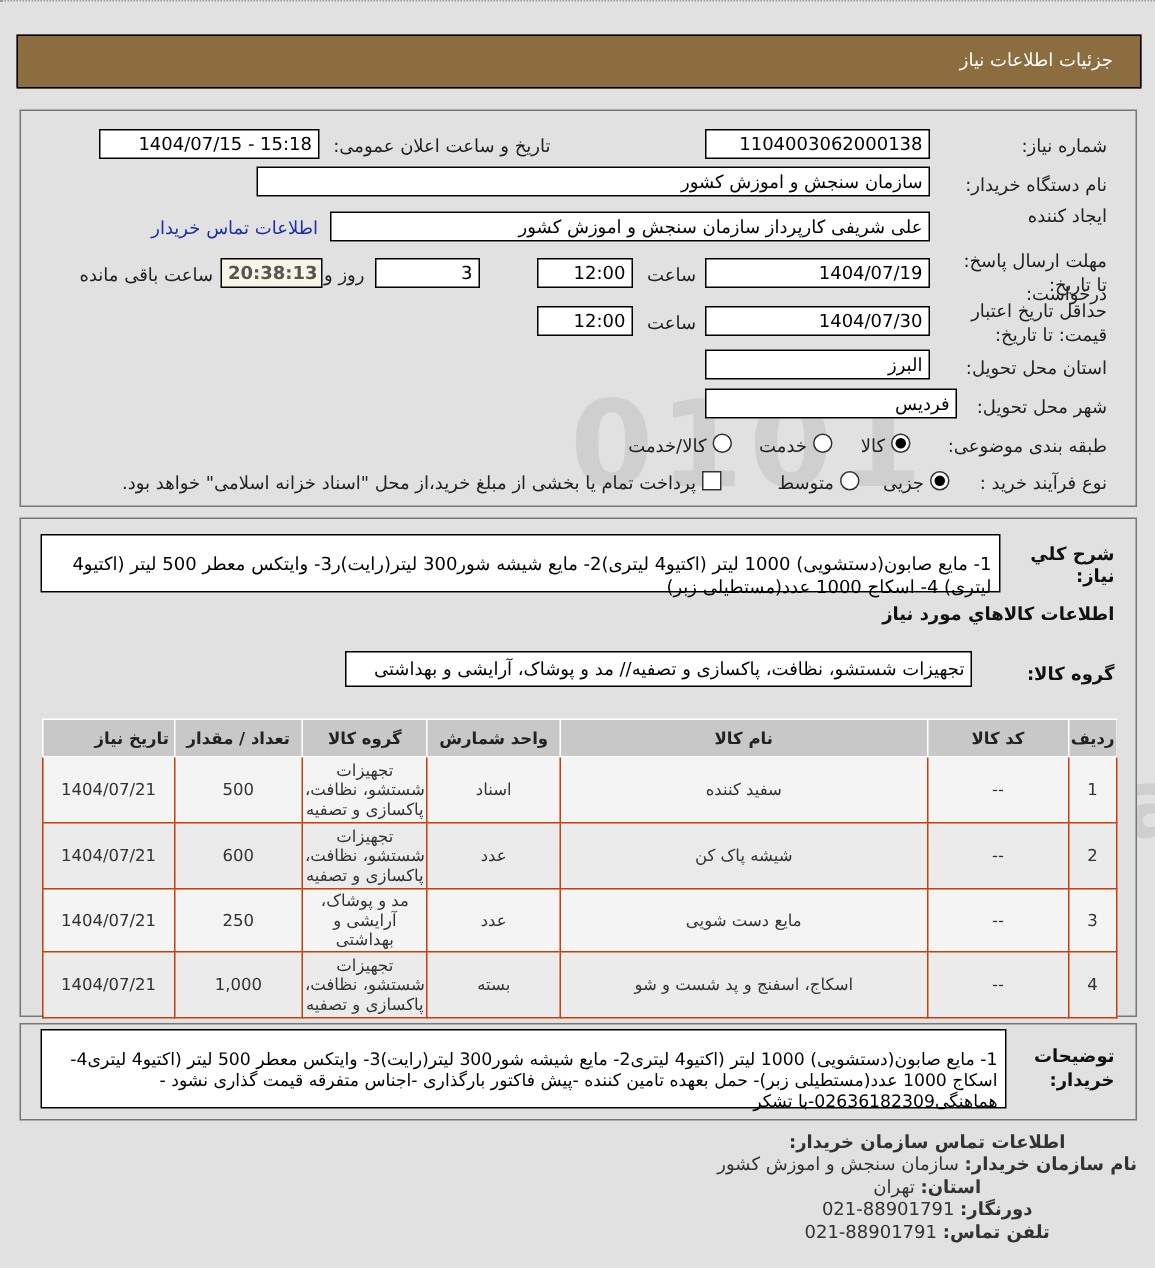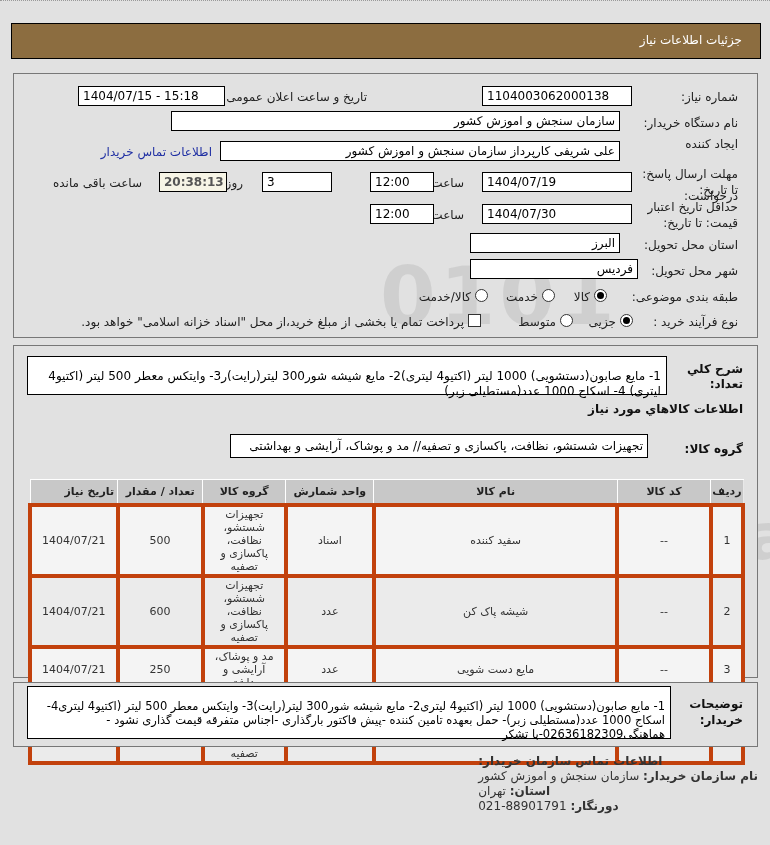--- a/index.html
+++ b/index.html
@@ -16,21 +16,21 @@
     position: absolute; background: #e1e1e1; border: 1px solid #777;
   }
   .abs { position: absolute; }
   .lbl { position: absolute; direction: rtl; text-align: right; white-space: nowrap; font-size: 12px; color: #222; }
   .lbl.bold { font-weight: bold; color: #111; }
   .box {
     position: absolute; background: #fff; border: 1px solid #000;
     height: 20px; line-height: 18px; font-size: 12px; direction: rtl;
     padding: 0 4px; white-space: nowrap; overflow: hidden;
   }
-  .box.center { text-align: left; margin-left: 12px; }
+  .box.center { text-align: right; }
   .box.ltr { direction: ltr; }
   .box.timer { background: #f7f5e6; color: #555; }
   .link { color: #1f2fa3; }
   .radio {
     position: absolute; width: 13px; height: 13px; border-radius: 50%;
     border: 1px solid #333; background: #fff;
   }
   .radio.on::after {
     content: ""; position: absolute; left: 2px; top: 2px; width: 7px; height: 7px;
     border-radius: 50%; background: #000;
@@ -43,21 +43,21 @@
     direction: rtl; text-align: right; font-size: 12px; line-height: 15px; padding: 12px 5px;
   }
   table.items {
     position: absolute; border-collapse: collapse; direction: rtl; font-size: 11px;
   }
   table.items th {
     background: #c8c8c8; color: #222; font-weight: bold; height: 25px;
     border: 1px solid #fff; border-right: 1px solid #e8e8e8; font-size: 11px;
   }
   table.items td {
-    text-align: center; border: 4px solid #c2410c; color: #333; line-height: 13px;
+    text-align: center; border: 1px solid #c2410c; color: #333; line-height: 13px;
   }
   table.items tr.odd td { background: #f4f4f4; }
   table.items tr.even td { background: #ebebeb; }
   .watermark {
     position: absolute; color: rgba(0,0,0,0.08); font-weight: bold; pointer-events: none;
     font-family: "DejaVu Sans", sans-serif;
   }
 </style>
 </head>
 <body>
@@ -120,21 +120,21 @@
 <div class="radio on" style="left:620px; top:314px;"></div>
 <span class="lbl" style="right:154px; top:315px;">جزیی</span>
 <div class="radio" style="left:560px; top:314px;"></div>
 <span class="lbl" style="right:214px; top:315px;">متوسط</span>
 <div class="check" style="left:468px; top:314px;"></div>
 <span class="lbl" style="right:306px; top:315px;">پرداخت تمام یا بخشی از مبلغ خرید،از محل "اسناد خزانه اسلامی" خواهد بود.</span>
 
 <div class="panel" style="left:13px; top:345px; width:745px; height:333px;"></div>
 
 <span class="lbl bold" style="right:27px; top:362px;">شرح کلي</span>
-<span class="lbl bold" style="right:27px; top:377px;">تعداد:</span>
+<span class="lbl bold" style="right:27px; top:377px;">نیاز:</span>
 <div class="textarea" style="left:27px; top:356px; width:640px; height:39px;">
   <div>1- مایع صابون(دستشویی) 1000 لیتر (اکتیو4 لیتری)2- مایع شیشه شور300 لیتر(رایت)ر3- وایتکس معطر 500 لیتر (اکتیو4</div>
   <div>لیتری) 4- اسکاج 1000 عدد(مستطیلی زبر)</div>
 </div>
 
 <span class="lbl bold" style="right:27px; top:402px;">اطلاعات کالاهاي مورد نیاز</span>
 
 <span class="lbl bold" style="right:27px; top:442px;">گروه کالا:</span>
 <div class="box" style="left:230px; top:434px; width:418px; height:24px; line-height:22px;">تجهیزات شستشو، نظافت، پاکسازی و تصفیه// مد و پوشاک، آرایشی و بهداشتی</div>
 
@@ -192,18 +192,19 @@
 
 <div class="panel" style="left:13px; top:682px; width:745px; height:65px;"></div>
 <span class="lbl bold" style="right:27px; top:697px;">توضیحات</span>
 <span class="lbl bold" style="right:27px; top:713px;">خریدار:</span>
 <div class="textarea" style="left:27px; top:686px; width:644px; height:53px; font-size:11.5px; line-height:14px;">
   <div>1- مایع صابون(دستشویی) 1000 لیتر (اکتیو4 لیتری2- مایع شیشه شور300 لیتر(رایت)3- وایتکس معطر 500 لیتر (اکتیو4 لیتری4-</div>
   <div>اسکاج 1000 عدد(مستطیلی زبر)- حمل بعهده تامین کننده -پیش فاکتور بارگذاری -اجناس متفرقه قیمت گذاری نشود -</div>
   <div>هماهنگی02636182309-با تشکر</div>
 </div>
 
-<div class="abs" style="right:12px; top:754px; direction:rtl; text-align:left; font-size:12px; line-height:15px; color:#333;">
+<div class="abs" style="right:12px; top:754px; direction:rtl; text-align:center; font-size:12px; line-height:15px; color:#333;">
   <div><b>اطلاعات تماس سازمان خریدار:</b></div>
   <div><b>نام سازمان خریدار:</b> <span>سازمان سنجش و اموزش کشور</span></div>
   <div><b>استان:</b> <span>تهران</span></div>
   <div><b>دورنگار:</b> <span style="direction:ltr; unicode-bidi:embed;">021-88901791</span></div>
+  <div><b>تلفن تماس:</b> <span style="direction:ltr; unicode-bidi:embed;">021-88901791</span></div>
 </div>
 
 </body></html>

